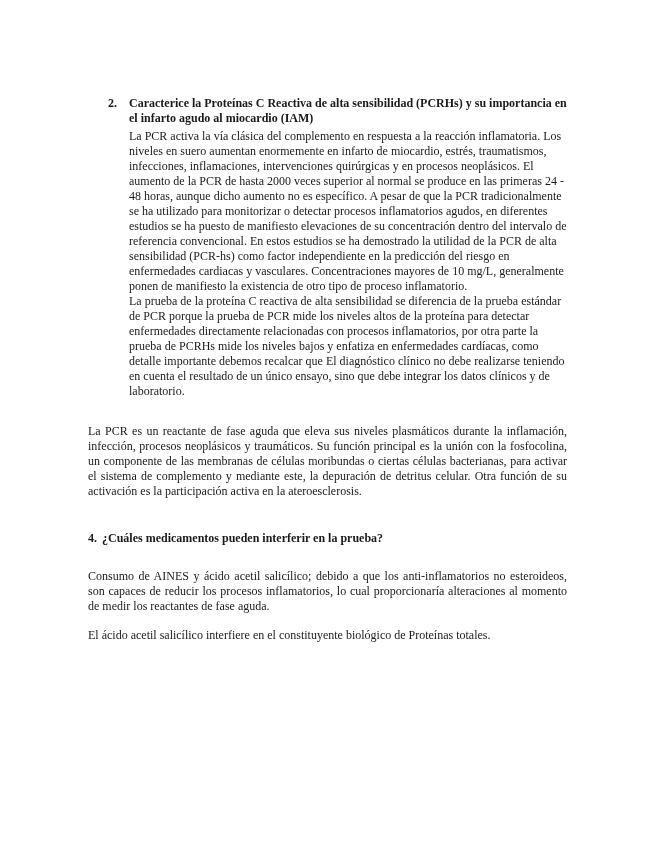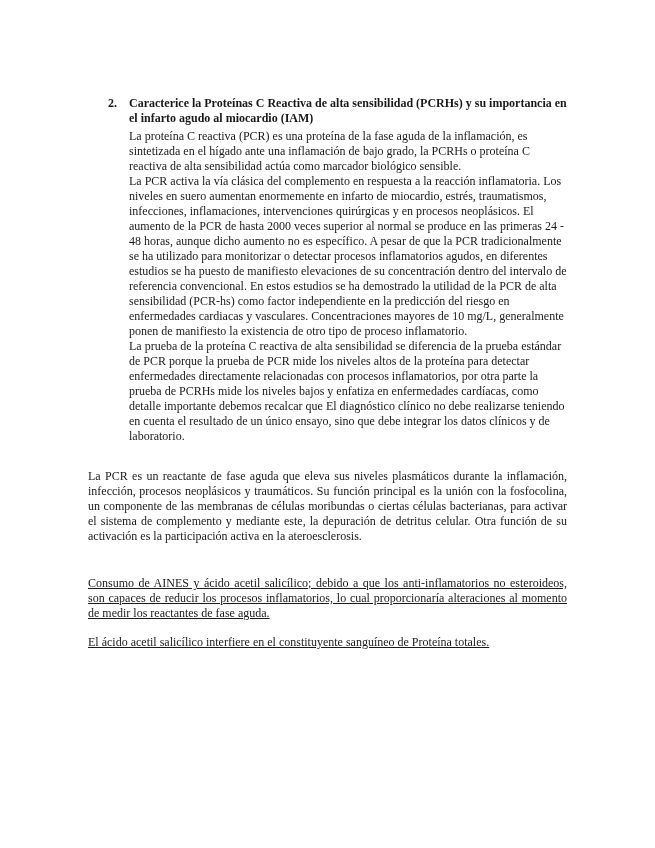--- a/index.html
+++ b/index.html
@@ -44,46 +44,48 @@
   }
   .body p {
     margin: 0;
   }
   .justify p {
     text-align: justify;
   }
   .section-3 { margin-top: 25px; }
   .section-3 .body { margin-top: 21px; }
   .section-4 { margin-top: 32px; }
-  .section-4 .body { margin-top: 11px; text-decoration: underline; }
+  .section-4 .body { margin-top: 23px; }
   .body-spaced p + p { margin-top: 14px; }
 </style>
 </head>
 <body>
 
 <div class="page">
 
   <section class="section-indented section-2">
     <h2 class="heading hang">
       <span class="num">2.</span>
       <span class="title">Caracterice la Proteínas C Reactiva de alta sensibilidad (PCRHs) y su importancia en el infarto agudo al miocardio (IAM)</span>
     </h2>
     <div class="body">
-      <p>La proteína C reactiva (PCR) es una proteína de la fase aguda de la inflamación, es sintetizada en el hígado ante una inflamación de bajo grado, la PCRHs o proteína C reactiva de alta sensibilidad actúa como marcador biológico sensible.</p>
       <p>La PCR activa la vía clásica del complemento en respuesta a la reacción inflamatoria. Los niveles en suero aumentan enormemente en infarto de miocardio, estrés, traumatismos, infecciones, inflamaciones, intervenciones quirúrgicas y en procesos neoplásicos. El aumento de la PCR de hasta 2000 veces superior al normal se produce en las primeras 24 - 48 horas, aunque dicho aumento no es específico. A pesar de que la PCR tradicionalmente se ha utilizado para monitorizar o detectar procesos inflamatorios agudos, en diferentes estudios se ha puesto de manifiesto elevaciones de su concentración dentro del intervalo de referencia convencional. En estos estudios se ha demostrado la utilidad de la PCR de alta sensibilidad (PCR-hs) como factor independiente en la predicción del riesgo en enfermedades cardiacas y vasculares. Concentraciones mayores de 10 mg/L, generalmente ponen de manifiesto la existencia de otro tipo de proceso inflamatorio.</p>
       <p>La prueba de la proteína C reactiva de alta sensibilidad se diferencia de la prueba estándar de PCR porque la prueba de PCR mide los niveles altos de la proteína para detectar enfermedades directamente relacionadas con procesos inflamatorios, por otra parte la prueba de PCRHs mide los niveles bajos y enfatiza en enfermedades cardíacas, como detalle importante debemos recalcar que El diagnóstico clínico no debe realizarse teniendo en cuenta el resultado de un único ensayo, sino que debe integrar los datos clínicos y de laboratorio.</p>
     </div>
   </section>
 
   <section class="section-3">
     <div class="body justify">
       <p>La PCR es un reactante de fase aguda que eleva sus niveles plasmáticos durante la inflamación, infección, procesos neoplásicos y traumáticos. Su función principal es la unión con la fosfocolina, un componente de las membranas de células moribundas o ciertas células bacterianas, para activar el sistema de complemento y mediante este, la depuración de detritus celular. Otra función de su activación es la participación activa en la ateroesclerosis.</p>
     </div>
   </section>
 
   <section class="section-4">
+    <h2 class="heading inline-heading">
+      <span class="num">4.</span><span class="title">¿Cuáles medicamentos pueden interferir en la prueba?</span>
+    </h2>
     <div class="body justify body-spaced">
       <p>Consumo de AINES y ácido acetil salicílico; debido a que los anti-inflamatorios no esteroideos, son capaces de reducir los procesos inflamatorios, lo cual proporcionaría alteraciones al momento de medir los reactantes de fase aguda.</p>
-      <p>El ácido acetil salicílico interfiere en el constituyente sanguíneo de Proteína totales.</p>
+      <p>El ácido acetil salicílico interfiere en el constituyente biológico de Proteínas totales.</p>
     </div>
   </section>
 
 </div>
 
 </body></html>

